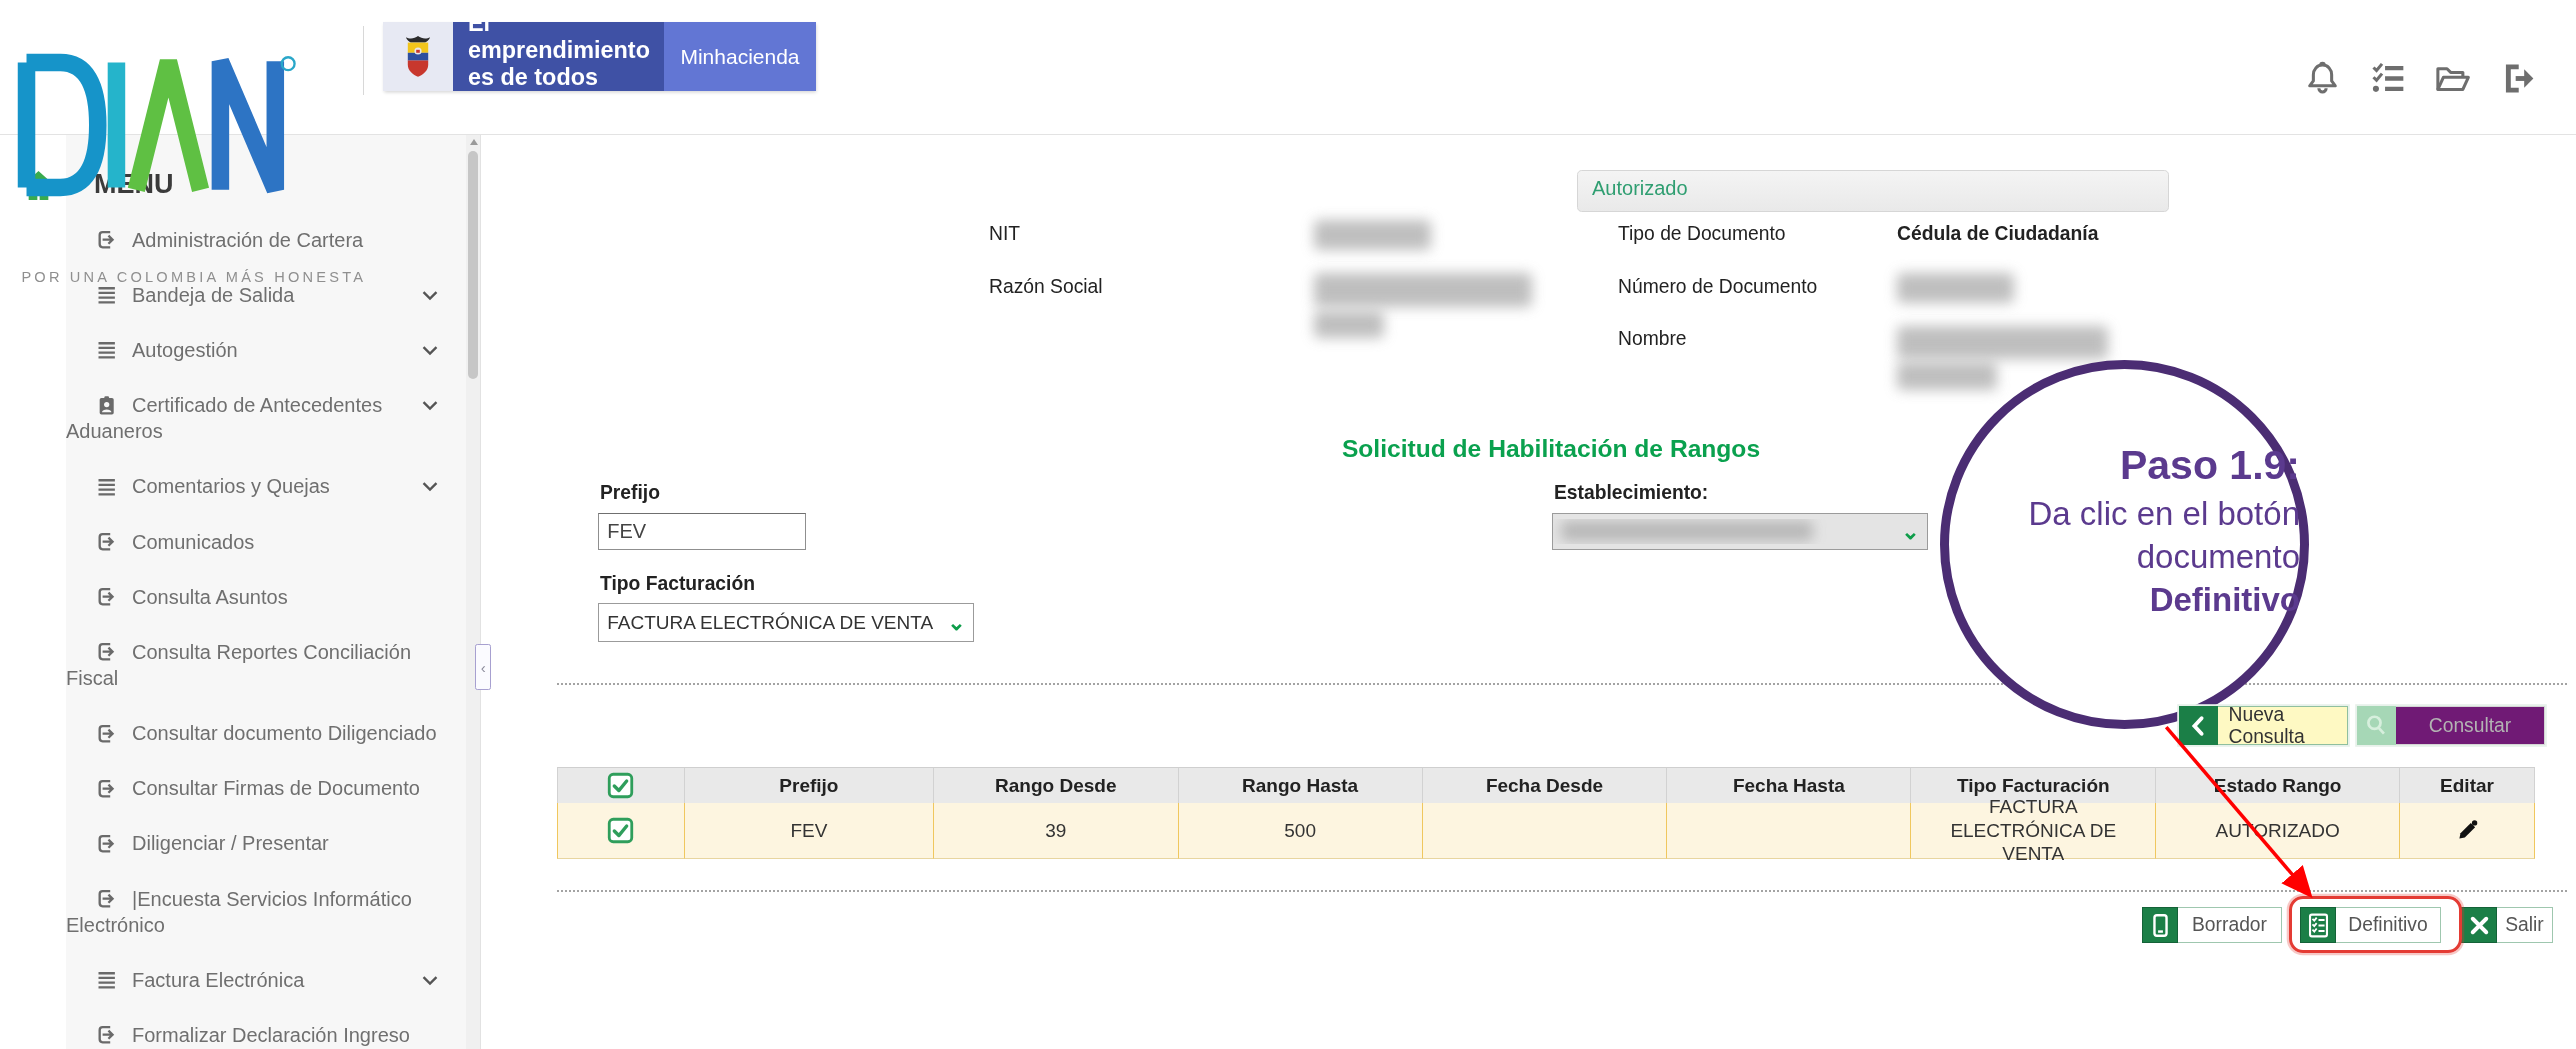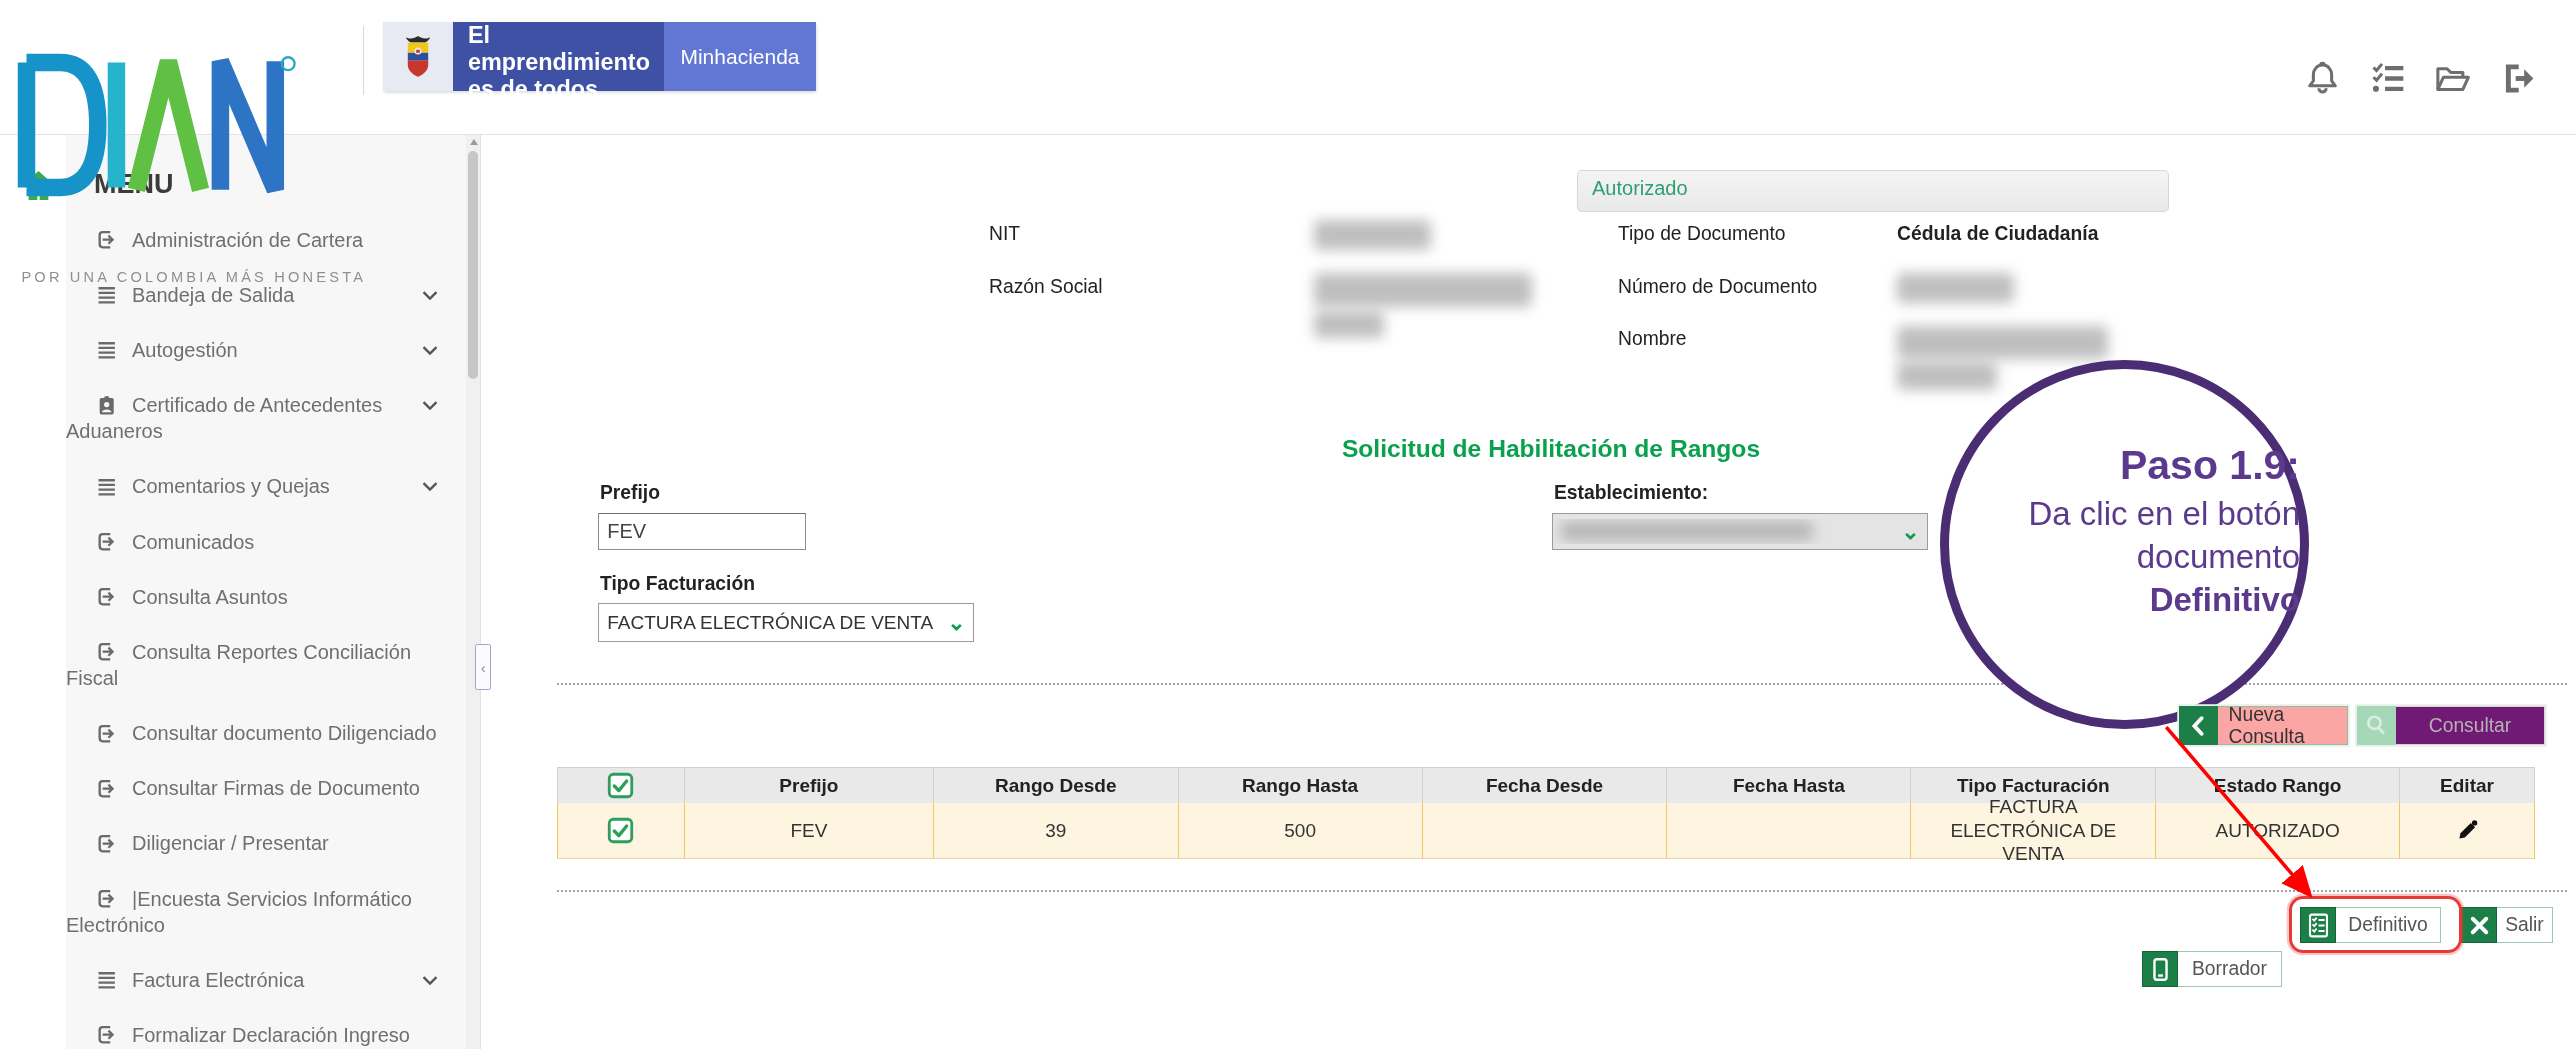--- a/index.html
+++ b/index.html
@@ -6,21 +6,21 @@
   html,body{width:2576px;height:1049px;background:#fff;font-family:"Liberation Sans",sans-serif;overflow:hidden}
   #app{position:relative;width:2576px;height:1049px;background:#fff}
 
   
   header{position:absolute;left:0;top:0;width:2576px;height:135px;background:#fff;border-bottom:1.2px solid #e3e3e3;z-index:10}
   .logo-wrap{position:absolute;left:12px;top:52px;width:304px;height:146px}
   .logo-tagline{position:absolute;left:9.4px;top:217px;font-size:14.6px;letter-spacing:3.2px;color:#8f8f8f;white-space:nowrap}
   .hdr-divider{position:absolute;left:363px;top:26px;width:1.2px;height:69px;background:#d8d8d8}
   .banner{position:absolute;left:383px;top:22px;height:69px;display:flex;box-shadow:1.2px 1.8px 3.5px rgba(0,0,0,.18)}
   .seg-crest{width:70px;background:#e7e9f3;display:flex;align-items:center;justify-content:center}
-  .seg-mid{width:211px;background:#3f51a5;color:#fff;display:flex;flex-direction:column;justify-content:flex-start;padding-left:15px;font-weight:bold;font-size:23.4px;line-height:27px}
+  .seg-mid{width:211px;background:#3f51a5;color:#fff;display:flex;flex-direction:column;justify-content:flex-end;padding-left:15px;font-weight:bold;font-size:23.4px;line-height:27px}
   .seg-right{width:152px;background:#6276d4;color:#fff;display:flex;align-items:center;justify-content:center;font-size:21px}
   .hdr-icons{position:absolute;right:39px;top:59px;display:flex;gap:26px;align-items:center}
   .hdr-icons .hic{width:39px;height:39px;cursor:pointer}
 
   
   aside{position:absolute;left:0;top:135px;width:481px;height:914px;background:#f7f7f7;border-right:1.2px solid #e2e2e2}
   .home-strip{position:absolute;left:0;top:0;width:66px;height:100%;background:#fff}
   .home-ic{position:absolute;left:20px;top:32px;width:37px;height:37px;cursor:pointer}
   .menu{position:absolute;left:66px;top:0;width:402px;height:100%}
   .menu-title{position:absolute;left:28px;top:34px;font-size:27px;font-weight:bold;color:#3b3b3b}
@@ -44,21 +44,21 @@
   .page-title{position:absolute;left:823px;top:300px;width:492px;text-align:center;font-size:24.6px;font-weight:bold;color:#0aa14e}
   .tinput{position:absolute;border:1.2px solid #8f8f8f;border-top-color:#6f6f6f;background:#fff;font-size:20px;color:#444;padding:0 8.2px;font-family:"Liberation Sans",sans-serif}
   .selbox{position:absolute;border:1.2px solid #9b9b9b;background:#fff;display:flex;align-items:center;cursor:pointer}
   .selbox .seltext{flex:1;font-size:19px;color:#333;padding-left:8.2px;white-space:nowrap;overflow:hidden}
   .selchev{width:33px;text-align:center;font-size:22px;font-weight:bold;color:#0e9d4a}
   .sel-disabled{background:#e4e4e4}
   .dash{position:absolute;left:75px;width:2010px;height:0;border-top:2.9px dotted #a3a3a3;z-index:1}
 
   .gbtn{position:absolute;display:flex;height:39px;z-index:6;cursor:pointer;box-shadow:0 0 0 1.8px #e7f1ea}
   .gbtn .gic{width:39px;background:#1b7f47;display:flex;align-items:center;justify-content:center}
-  .gbtn .glab{background:#fca5a5;border:1.8px solid #8fbf9f;border-left:none;display:flex;align-items:center;justify-content:center;font-size:19.3px;color:#333;padding:0 10.5px}
+  .gbtn .glab{background:#fef9c3;border:1.8px solid #8fbf9f;border-left:none;display:flex;align-items:center;justify-content:center;font-size:19.3px;color:#333;padding:0 10.5px}
   .gbtn.disabled{cursor:default}
   .gbtn.disabled .gic{background:#a6d7b6}
   .gbtn.disabled .glab{background:#701a75;border-color:#d4d4d4;color:#b3b3b3}
 
   .tbl{position:absolute;left:75px;top:632px;width:1978px;z-index:2}
   .tr{display:flex}
   .th{height:36px;background:#e9e9e9;border-top:1.2px solid #cfcfcf;border-right:1.2px solid #d2d2d2;display:flex;align-items:center;justify-content:center;font-size:19px;font-weight:bold;color:#222}
   .th:first-child{border-left:1.2px solid #d2d2d2}
   .td{height:56px;background:#fdf5e0;border-right:1.2px solid #f0c75e;border-bottom:1.2px solid #e8d5a0;display:flex;align-items:center;justify-content:center;font-size:19px;color:#333;text-align:center;line-height:23.4px}
   .td:first-child{border-left:1.2px solid #f0c75e}
@@ -393,21 +393,21 @@
             <svg viewBox="0 0 48 48" width="26" height="26">
               <path d="M31 9l8 8-19 19-10 2 2-10z" fill="#111"></path>
               <circle cx="38" cy="9" r="5" fill="#111"></circle>
             </svg>
           </div>
         </div>
     </div>
 
     <div class="dash" style="top:755px"></div>
 
-    <div class="bbtn" style="left:1660px;top:816px">
+    <div class="bbtn" style="left:1660px;top:772px">
       <div class="gic">
         <svg viewBox="0 0 48 48" width="29" height="29">
             <rect x="14" y="7" width="20" height="34" rx="4" fill="none" stroke="#fff" stroke-width="4"></rect>
             <path d="M20 34h8" stroke="#fff" stroke-width="4"></path>
           </svg>
       </div>
       <div class="glab" style="width:104px">Borrador</div>
     </div>
     <div class="bbtn" style="left:1818px;top:772px">
       <div class="gic">

